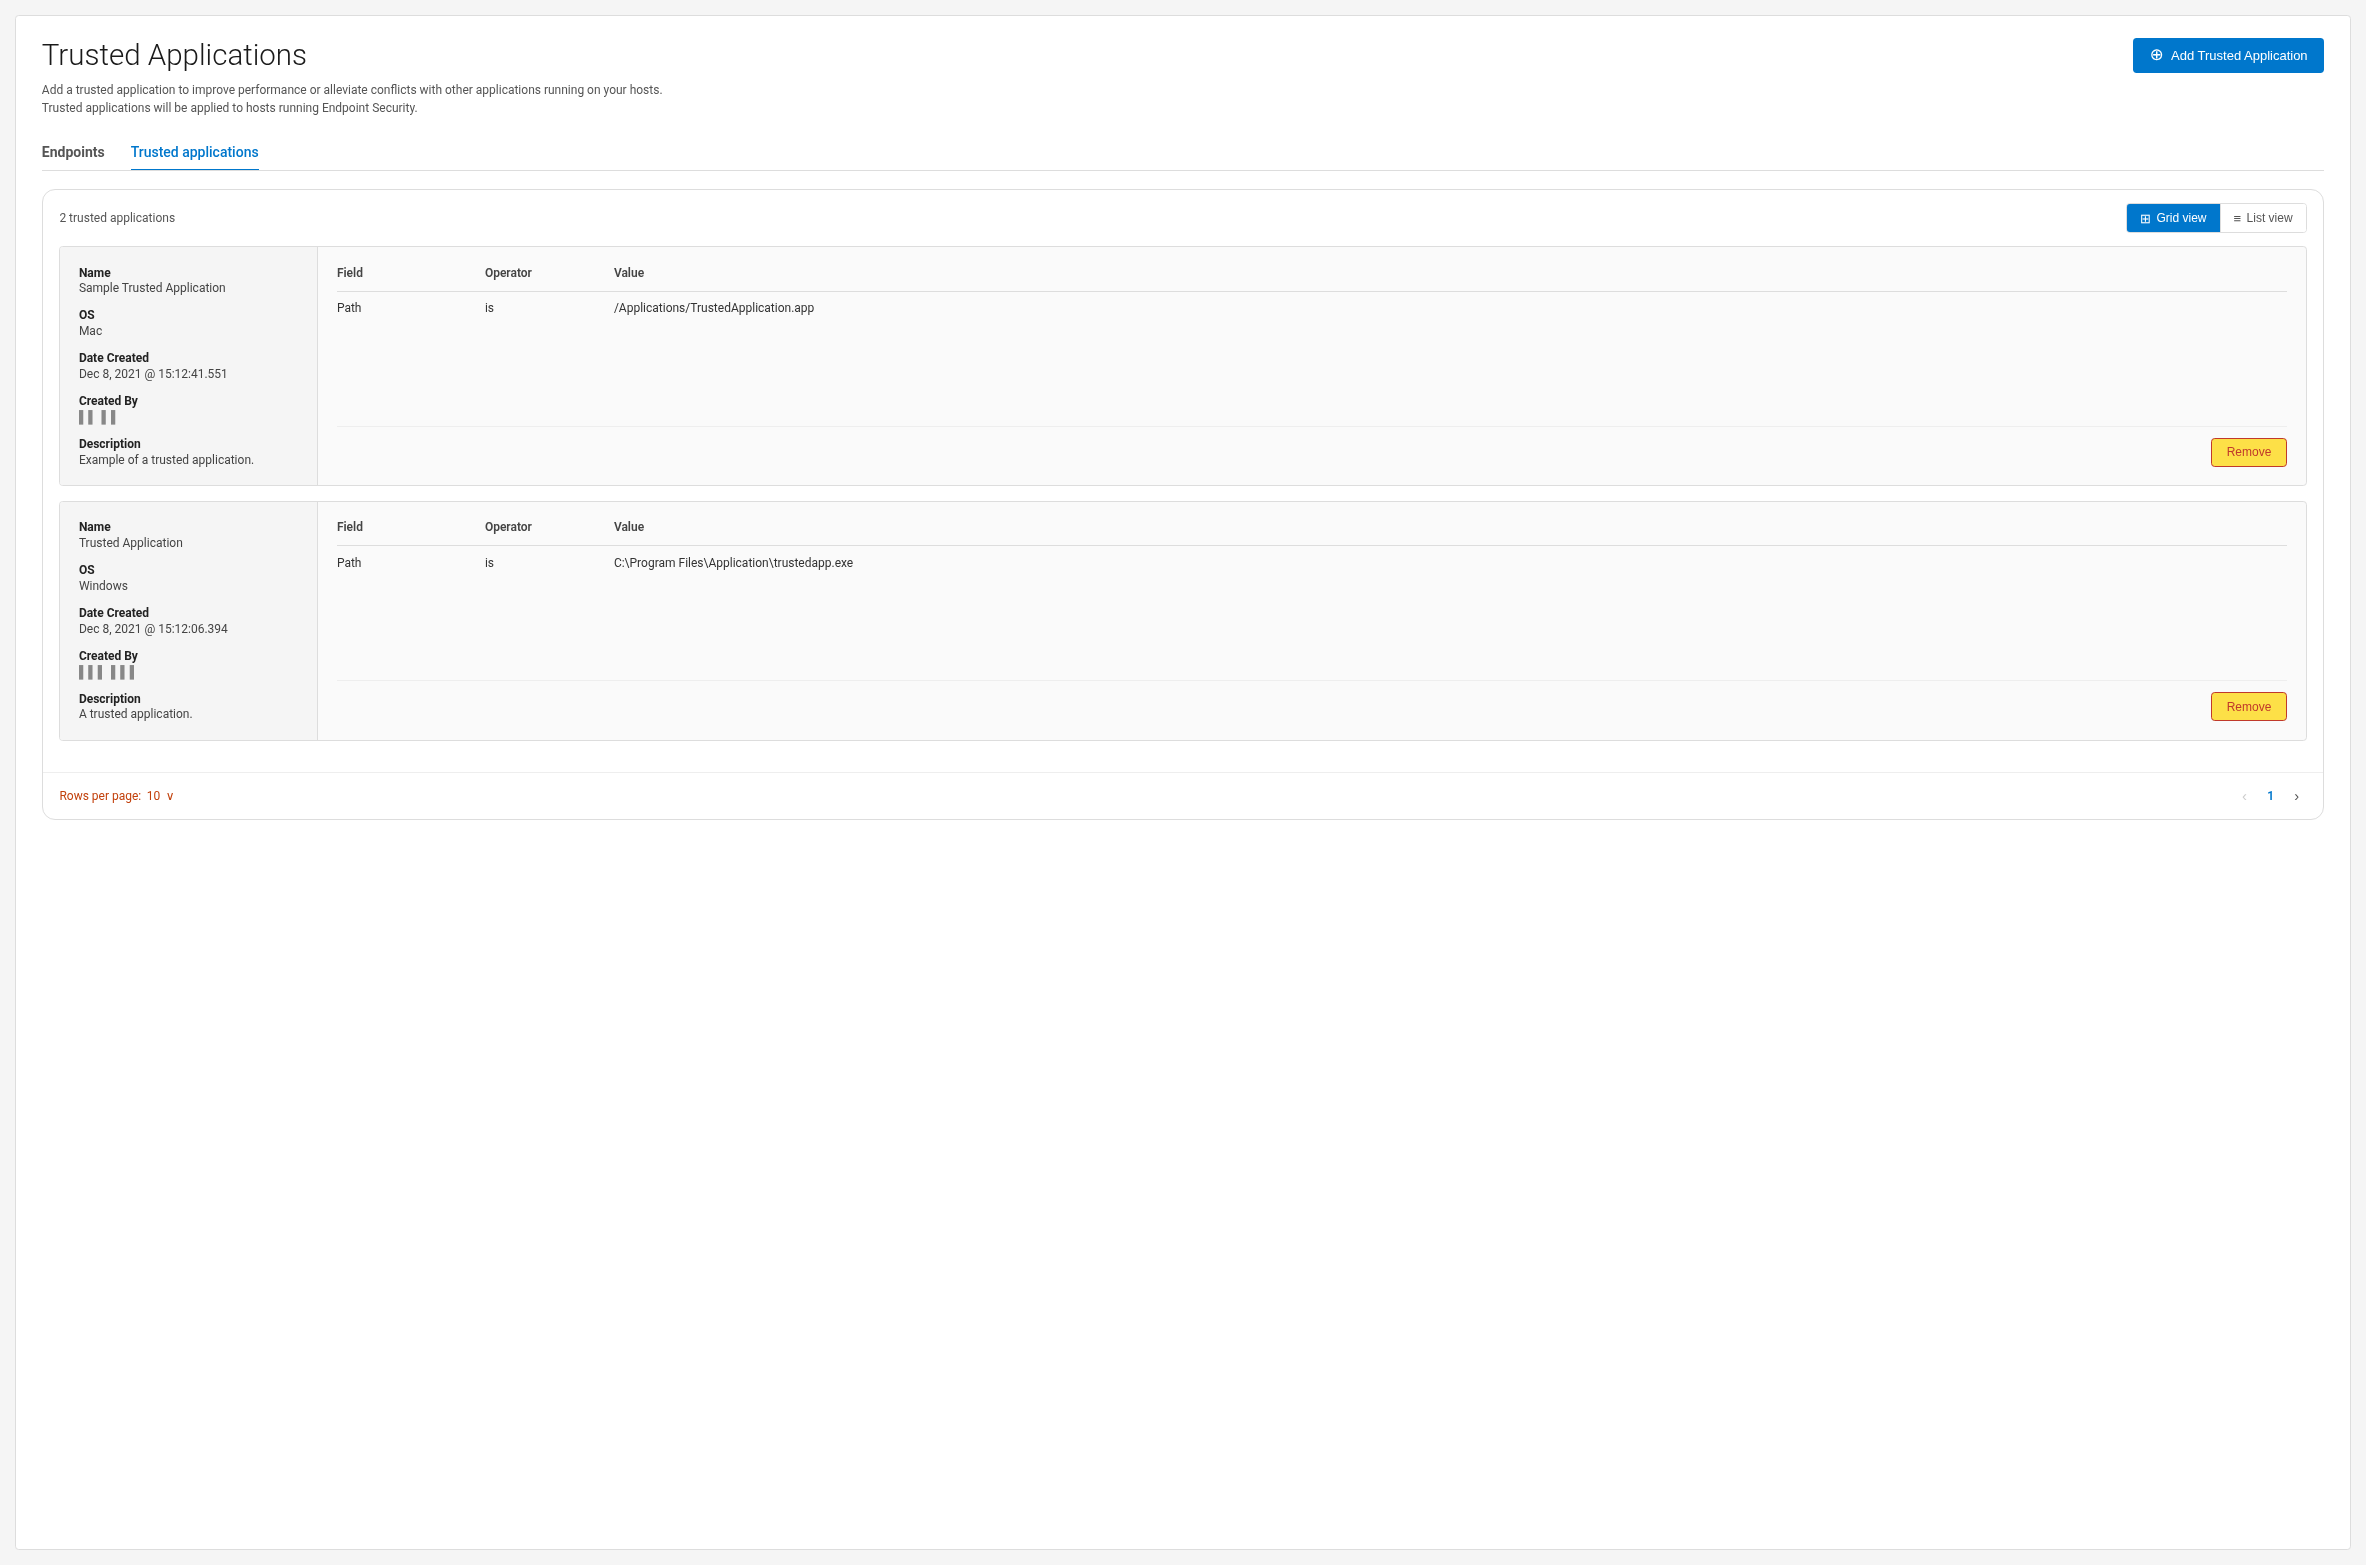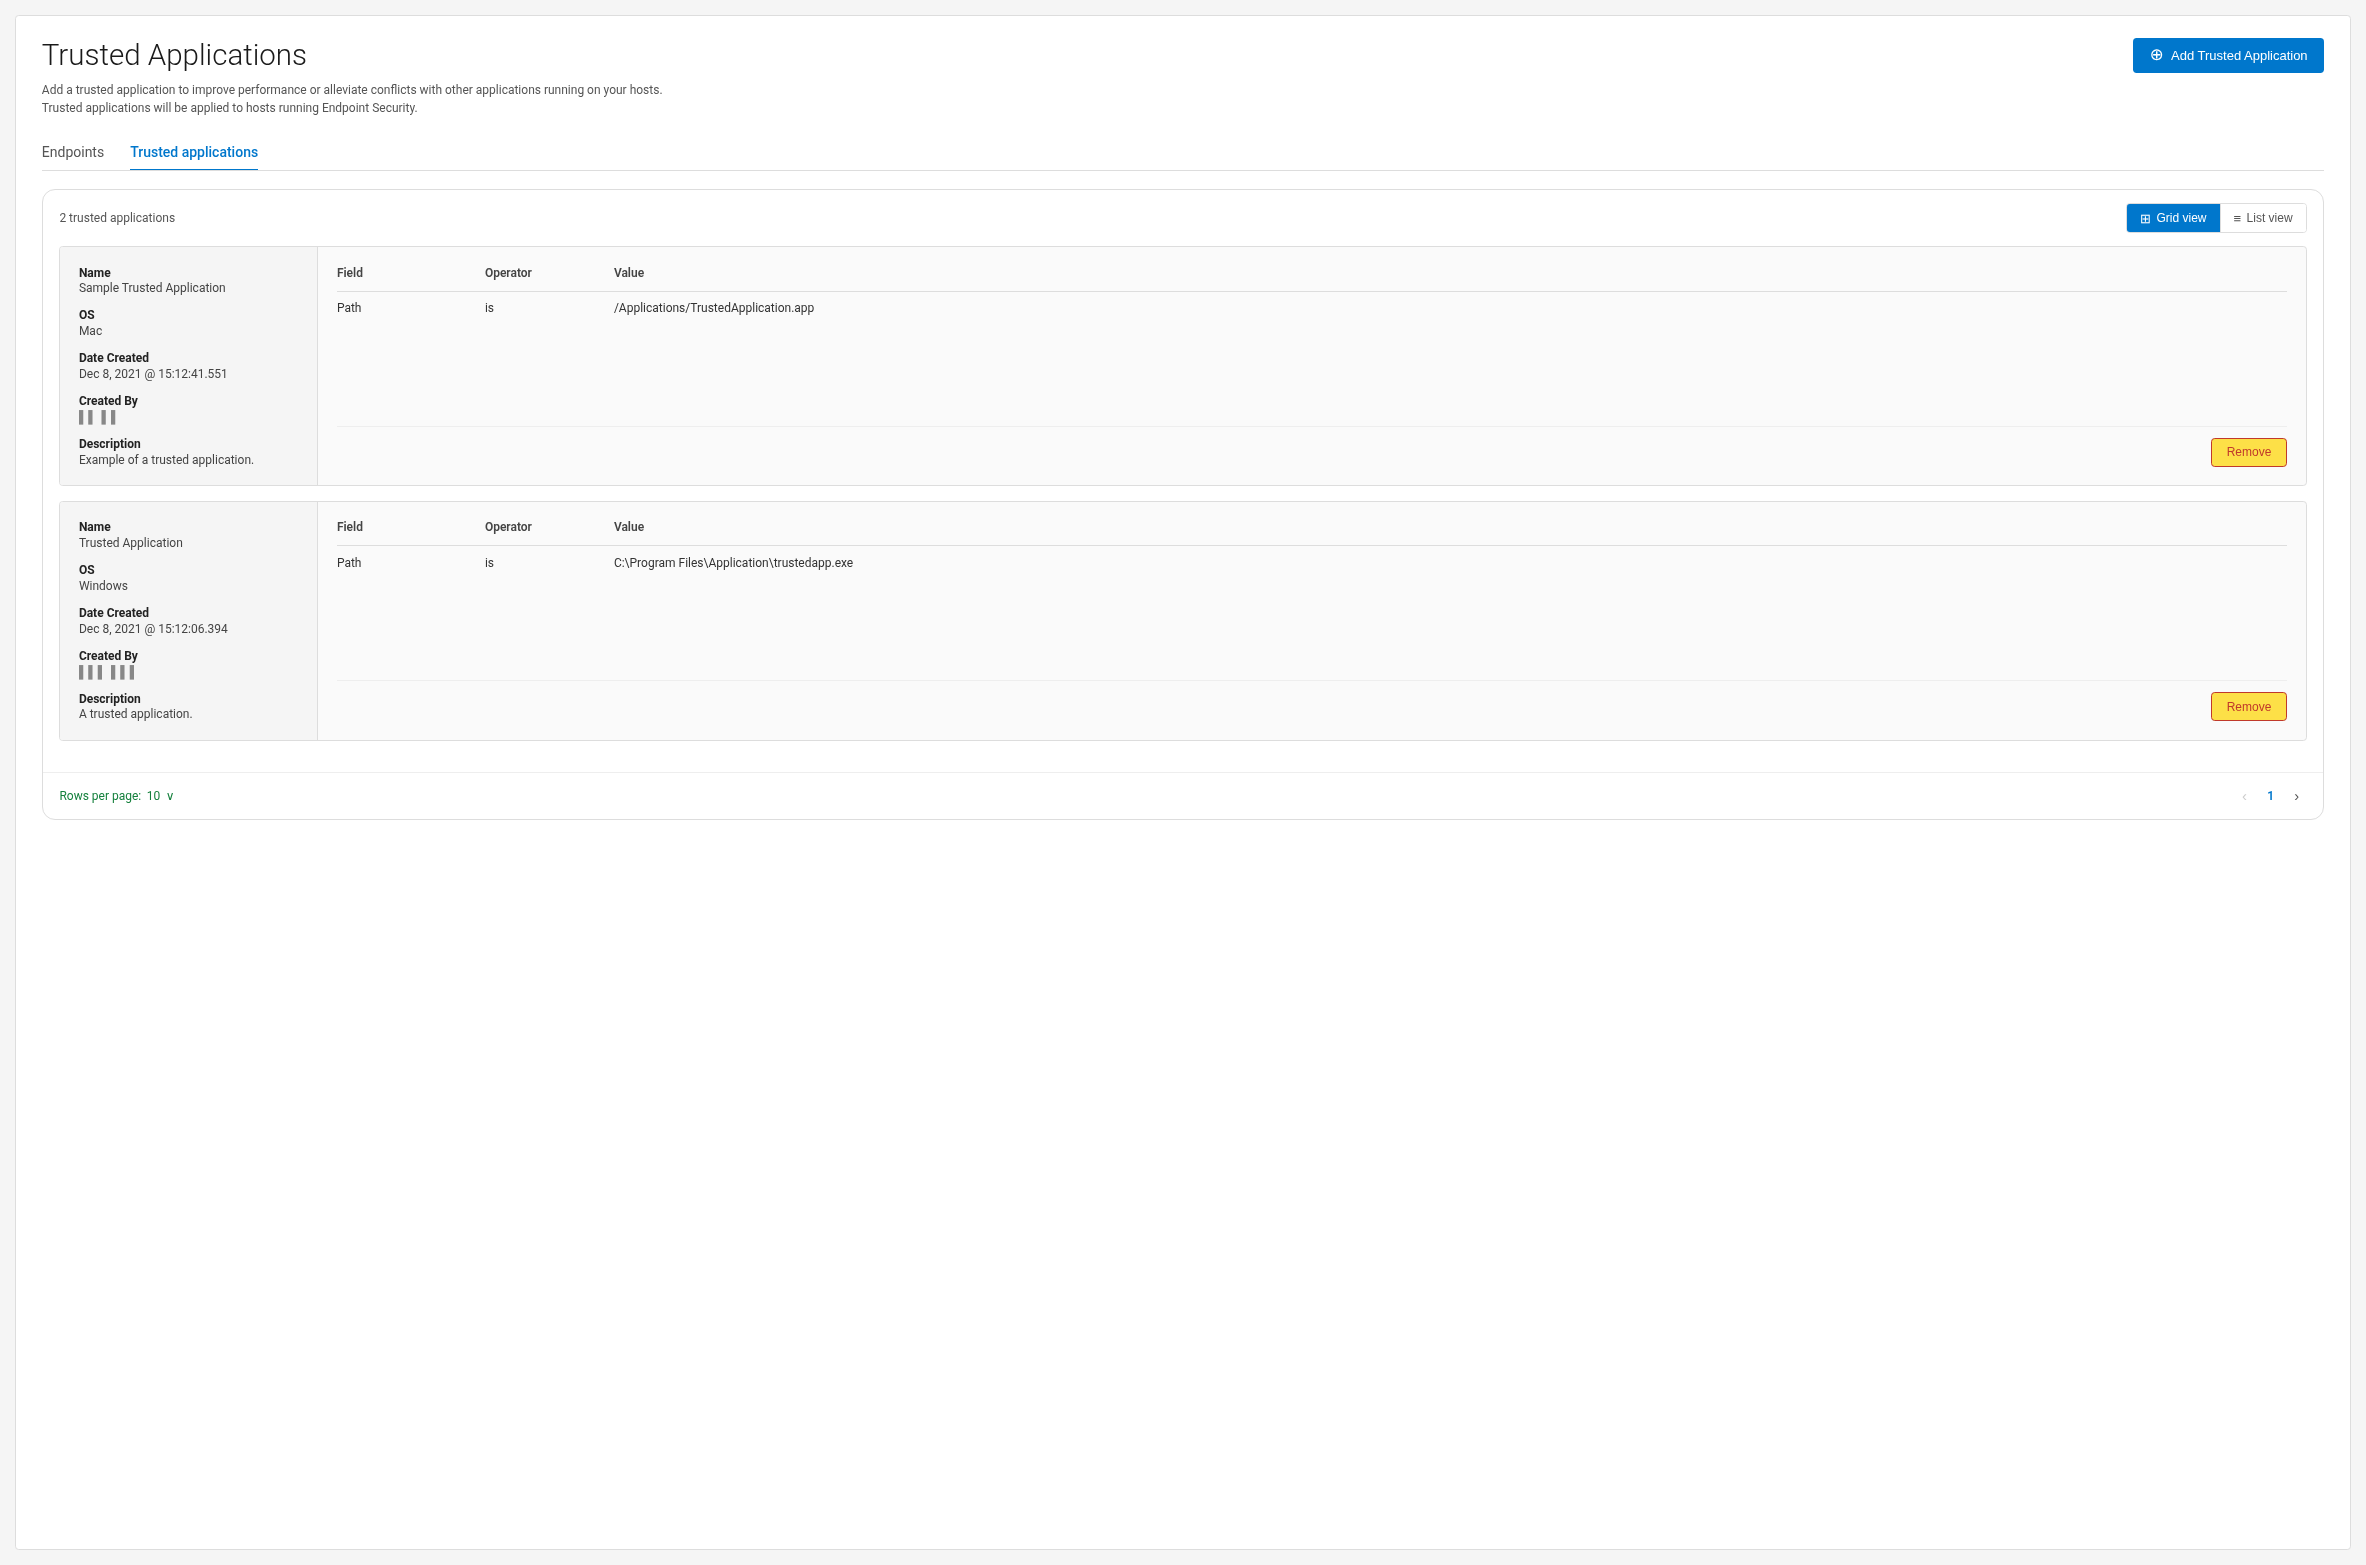--- a/index.html
+++ b/index.html
@@ -62,20 +62,21 @@
       margin-bottom: 18.5px;
     }
     .tab {
       padding: 9.2px 0;
       margin-right: 26px;
       font-size: 14px;
       cursor: pointer;
       color: #555;
       border-bottom: 1.8px solid transparent;
       margin-bottom: -0.9px;
+      font-weight: bold;
     }
     .tab.active {
       color: #0077cc;
       border-bottom: 1.8px solid #0077cc;
       font-weight: 500;
     }
     .content-area {
       background: #fff;
       border: 0.9px solid #ddd;
       border-radius: 13px;
@@ -199,21 +200,21 @@
     }
     .pagination-bar {
       display: flex;
       justify-content: space-between;
       align-items: center;
       padding: 11px 16.6px;
       border-top: 0.9px solid #eee;
     }
     .rows-per-page {
       font-size: 12px;
-      color: #15803d;
+      color: #c2410c;
       display: flex;
       align-items: center;
       gap: 5.5px;
       cursor: pointer;
     }
     .pagination-controls {
       display: flex;
       align-items: center;
       gap: 5.5px;
     }

